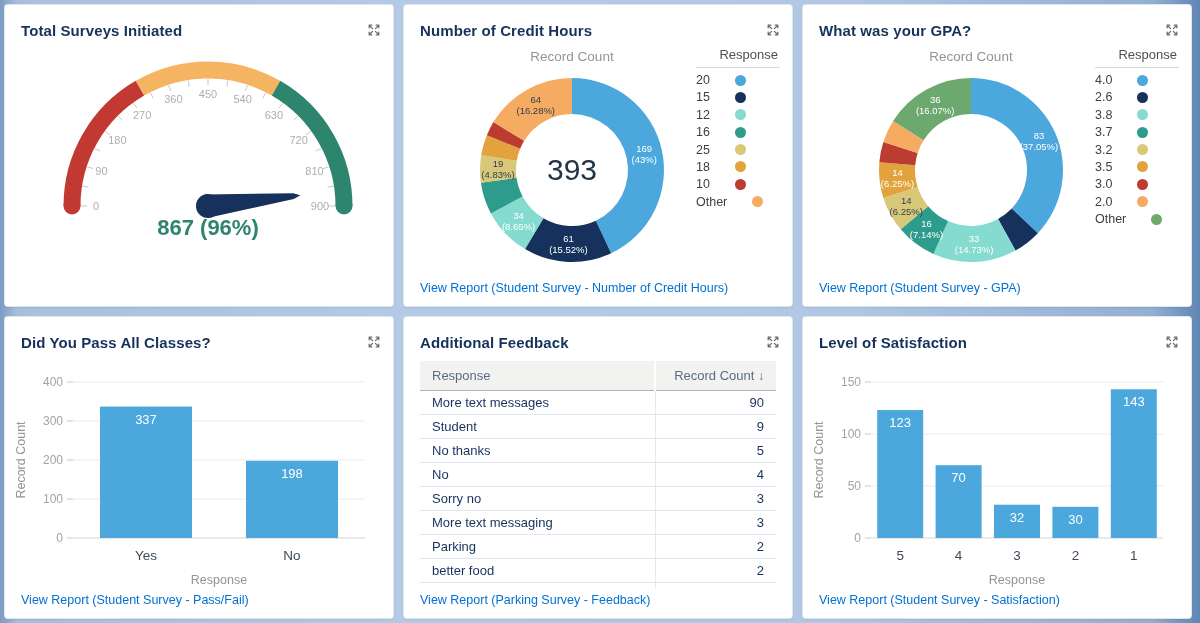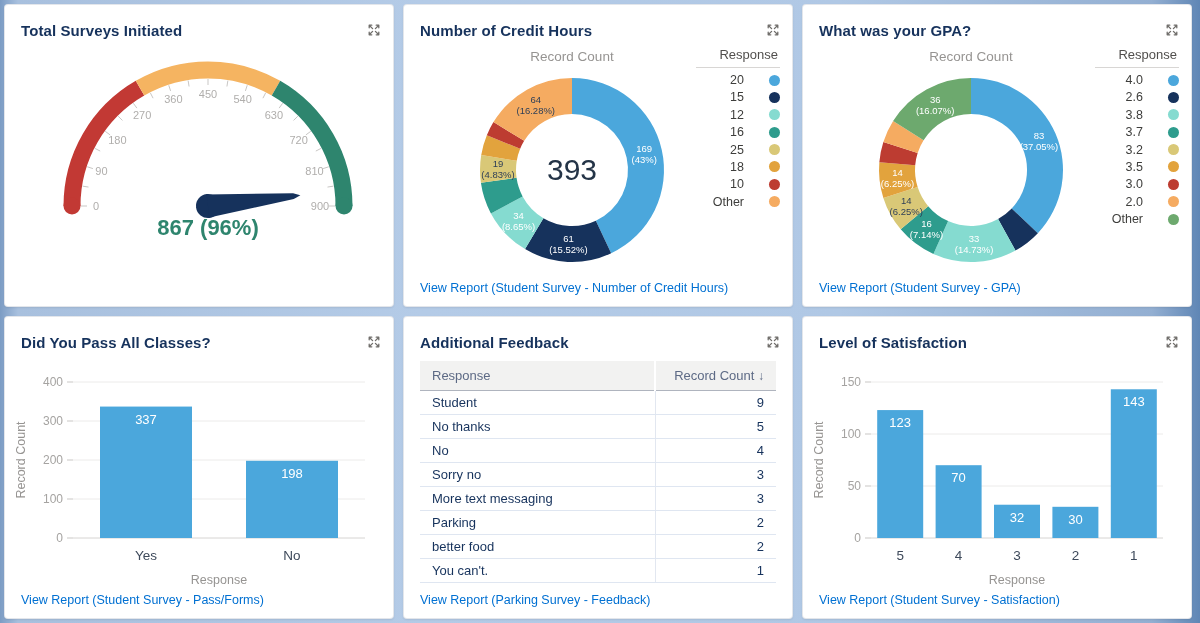--- a/index.html
+++ b/index.html
@@ -22,21 +22,21 @@
   .card-title{margin:0;font-size:15px;font-weight:600;color:#16325C;letter-spacing:.1px;}
   .expand-btn{background:none;border:none;padding:2px;cursor:pointer;line-height:0;}
   .card-body{flex:1;position:relative;overflow:hidden;}
   .chart{display:block;width:388px;height:237px;}
   svg text{font-family:"Liberation Sans",sans-serif;}
   .card-footer{padding:0 16px 12px;height:16px;}
   .view-report{color:#0070D2;font-size:12.5px;text-decoration:none;white-space:nowrap;}
   
   .legend{position:absolute;top:8px;right:12px;width:84px;}
   .legend-title{font-size:13px;color:#514F4D;text-align:right;padding:0 2px 5px 0;border-bottom:1px solid #D8D6D4;margin-bottom:5px;}
-  .legend-item{display:flex;align-items:center;justify-content:flex-end;gap:25px;margin:3.4px 0;}
+  .legend-item{display:flex;align-items:center;gap:25px;margin:3.4px 0;}
   .legend-label{font-size:12.5px;color:#3E3E3C;}
   .legend-swatch{width:11px;height:11px;border-radius:50%;flex:0 0 auto;}
   
   .table-wrap{margin:10px 16px 0;overflow:hidden;height:228px;}
   table{width:100%;border-collapse:collapse;table-layout:fixed;}
   thead th{
     background:#F2F2F1;color:#5D6A85;font-size:13px;font-weight:400;text-align:left;
     padding:7px 12px;border-bottom:1px solid #AFB4BE;
   }
   th.col-count{width:96px;text-align:right;border-left:2px solid #fff;margin-top:16px;}
@@ -281,21 +281,21 @@
           <text x="141" y="72.57" text-anchor="middle" font-size="13" fill="#FFFFFF">337</text>
           <text x="141" y="209" text-anchor="middle" font-size="13.5" fill="#3E4A5B">Yes</text>
           <rect x="241" y="109.78" width="92" height="77.22" fill="#4BA7DC"></rect>
           <text x="287" y="126.78" text-anchor="middle" font-size="13" fill="#FFFFFF">198</text>
           <text x="287" y="209" text-anchor="middle" font-size="13.5" fill="#3E4A5B">No</text>
           <text x="214" y="233" text-anchor="middle" font-size="12.5" fill="#969492">Response</text>
           <text x="20" y="109" text-anchor="middle" font-size="12.5" fill="#969492" transform="rotate(-90 20 109)">Record Count</text>
         </svg>
     </div>
     <div class="card-footer">
-      <a class="view-report" href="#">View Report (Student Survey - Pass/Forms)</a>
+      <a class="view-report" href="#">View Report (Student Survey - Pass/Fail)</a>
     </div>
   </section>
 
   <section class="card">
     <div class="card-header">
       <h2 class="card-title">Additional Feedback</h2>
       <button class="expand-btn" aria-label="Expand">
         <svg width="14" height="14" viewBox="0 0 14 14" fill="none" stroke="#706E6B" stroke-width="1.3" stroke-linecap="round" stroke-linejoin="round">
             <path d="M5.6 5.6 L2.2 2.2 M2.2 4.8 V2.2 H4.8 M8.4 5.6 L11.8 2.2 M9.2 2.2 H11.8 V4.8 M8.4 8.4 L11.8 11.8 M11.8 9.2 V11.8 H9.2 M5.6 8.4 L2.2 11.8 M4.8 11.8 H2.2 V9.2"></path>
           </svg>
@@ -304,20 +304,24 @@
     <div class="card-body">
       <div class="table-wrap">
         <table>
           <thead>
             <tr>
               <th class="col-resp"><span>Response</span></th>
               <th class="col-count"><span>Record Count</span>&nbsp;<span class="sort">↓</span></th>
             </tr>
           </thead>
           <tbody>
+              <tr>
+                <td>More text messages</td>
+                <td class="cell-count">90</td>
+              </tr>
               <tr>
                 <td>Student</td>
                 <td class="cell-count">9</td>
               </tr>
               <tr>
                 <td>No thanks</td>
                 <td class="cell-count">5</td>
               </tr>
               <tr>
                 <td>No</td>

